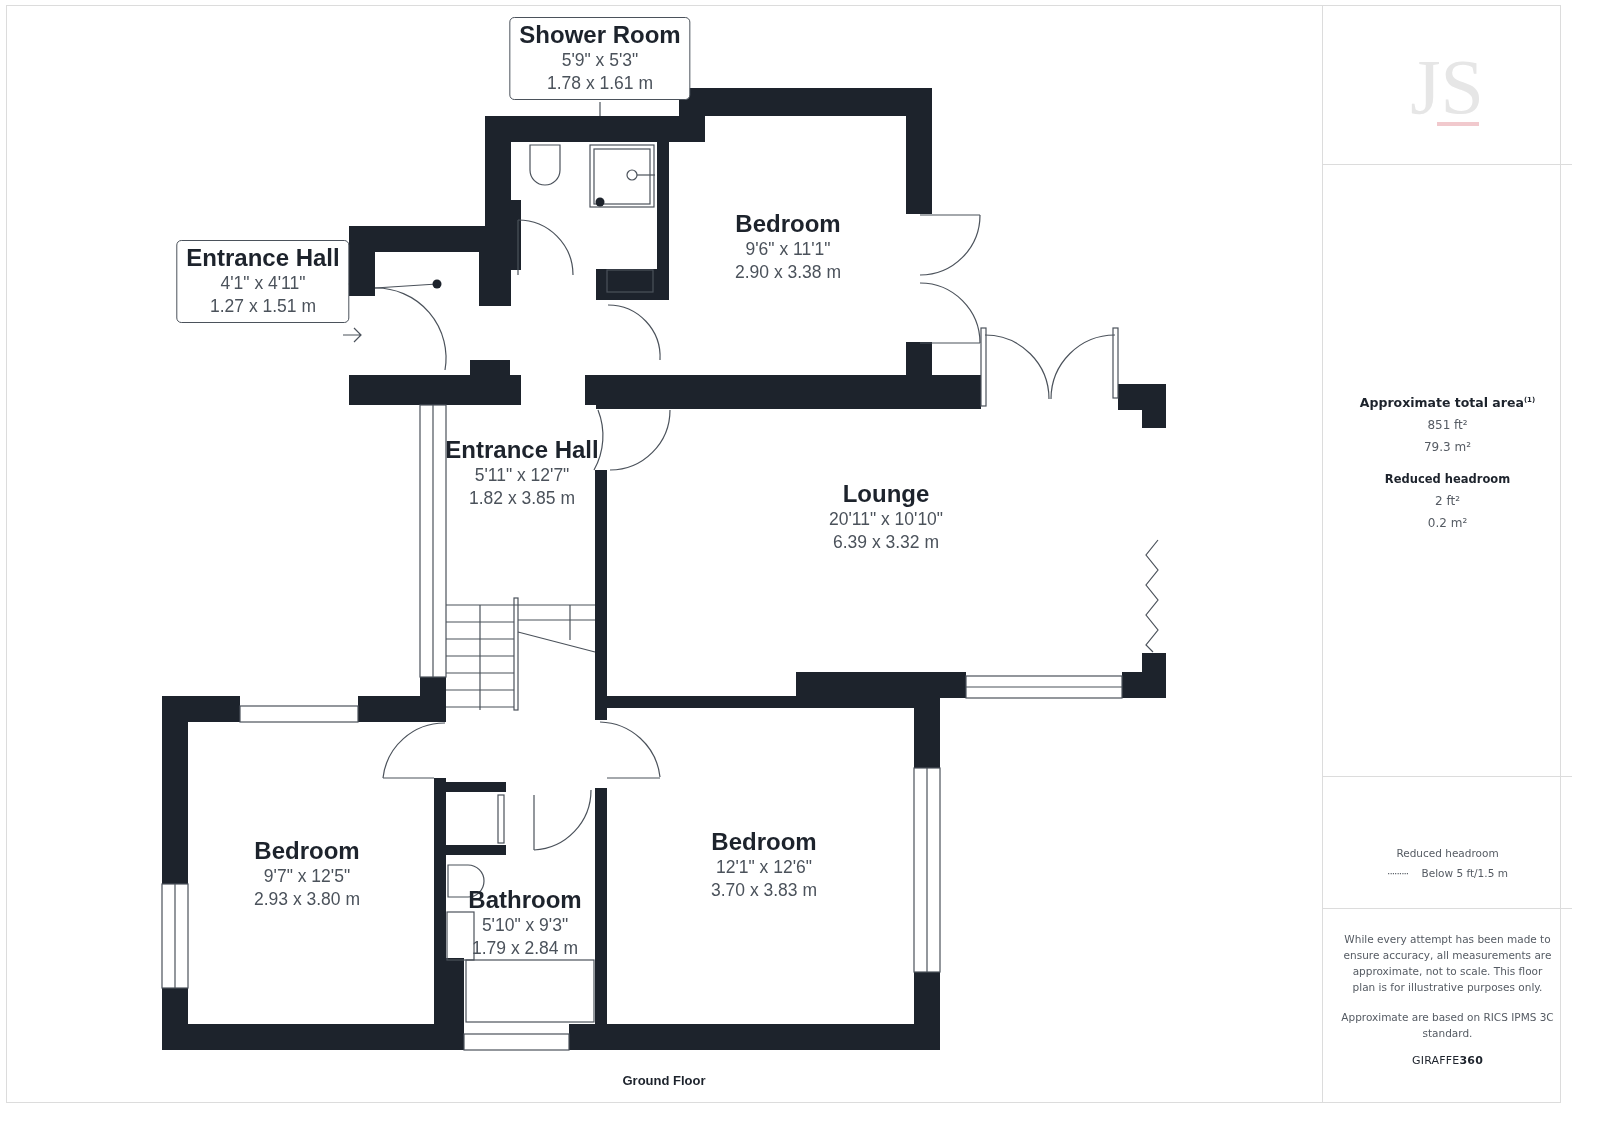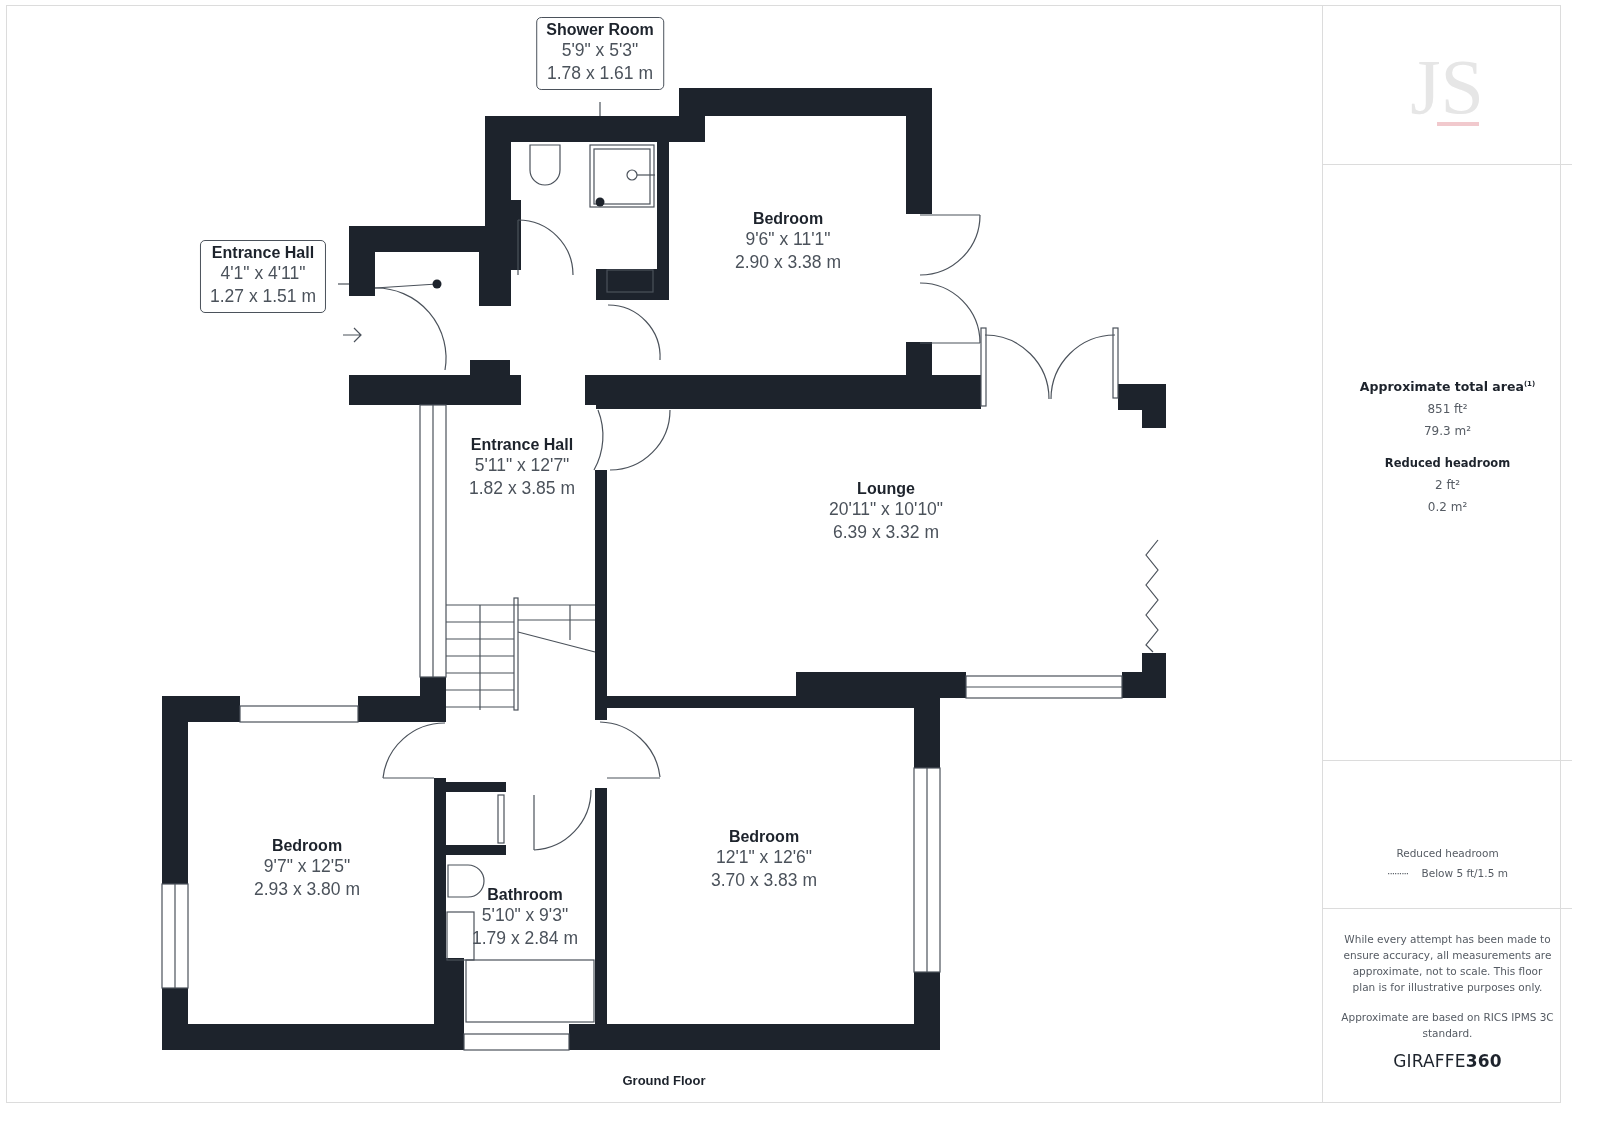--- a/index.html
+++ b/index.html
@@ -5,25 +5,25 @@
   html, body { margin:0; padding:0; background:#ffffff; }
   body { width:1600px; height:1128px; position:relative; overflow:hidden; font-family:"DejaVu Sans", sans-serif; }
   .frame { position:absolute; left:6px; top:5px; width:1555px; height:1098px; border:1.5px solid #dcdcdc; box-sizing:border-box; }
   .panel { position:absolute; left:1322px; top:5px; width:250px; height:1098px; border-left:1.5px solid #dcdcdc; box-sizing:border-box; }
   .panel-sec { position:absolute; left:0; width:100%; border-bottom:1.5px solid #dcdcdc; box-sizing:border-box; text-align:center; color:#555b63; }
   .logo { position:absolute; left:84px; top:38px; width:80px; height:88px; }
   .area-title { font-weight:bold; font-size:12.5px; color:#1d232c; margin-top:0; }
   .area-val { font-size:12px; color:#555b63; margin-top:8px; }
   .sub-title { font-weight:bold; font-size:11.5px; color:#1d232c; margin-top:18px; }
   .small { font-size:10.5px; color:#555b63; line-height:16px; }
-  .brand { font-size:17px; color:#1d232c; letter-spacing:0.2px; }
+  .brand { font-size:11px; color:#1d232c; letter-spacing:0.2px; }
   .brand b { font-weight:bold; }
   svg.plan { position:absolute; left:0; top:0; }
   .label { position:absolute; text-align:center; transform:translateX(-50%); white-space:nowrap; }
-  .label .t { font-weight:bold; font-size:16px; color:#1d232c; font-family:"Liberation Sans", sans-serif; }
+  .label .t { font-weight:bold; font-size:24px; color:#1d232c; font-family:"Liberation Sans", sans-serif; }
   .label .d { font-size:17.5px; color:#4b525b; line-height:23px; font-family:"Liberation Sans", sans-serif; }
   .boxed { border:1.2px solid #4b525b; border-radius:5px; background:#ffffff; padding:3px 9px 4px 9px; }
   .floor-name { position:absolute; left:664px; top:1073px; transform:translateX(-50%); font-weight:bold; font-size:13px; color:#1d232c; font-family:"Liberation Sans", sans-serif; }
 </style>
 </head>
 <body>
 
 <div class="frame"></div>
 
 <svg class="plan" width="1322" height="1128" viewBox="0 0 1322 1128">
@@ -206,21 +206,21 @@
 <div class="floor-name">Ground Floor</div>
 
 <div class="panel">
   <div class="panel-sec" style="top:0; height:160px;">
     <svg class="logo" viewBox="0 0 80 88">
       <text x="40" y="70" text-anchor="middle" font-family="Liberation Serif, serif" font-size="78" fill="#e6e6e6">JS</text>
       <rect x="30" y="79" width="42" height="4" fill="#f1c9cd"></rect>
     </svg>
   </div>
 
-  <div class="panel-sec" style="top:160px; height:596px; padding-top:214px;">
+  <div class="panel-sec" style="top:176px; height:596px; padding-top:214px;">
     <div class="area-title">
       <span>Approximate total area</span><sup style="font-size:7px;">(1)</sup>
     </div>
     <div class="area-val">851 ft²</div>
     <div class="area-val">79.3 m²</div>
     <div class="sub-title">Reduced headroom</div>
     <div class="area-val">2 ft²</div>
     <div class="area-val">0.2 m²</div>
   </div>
 

